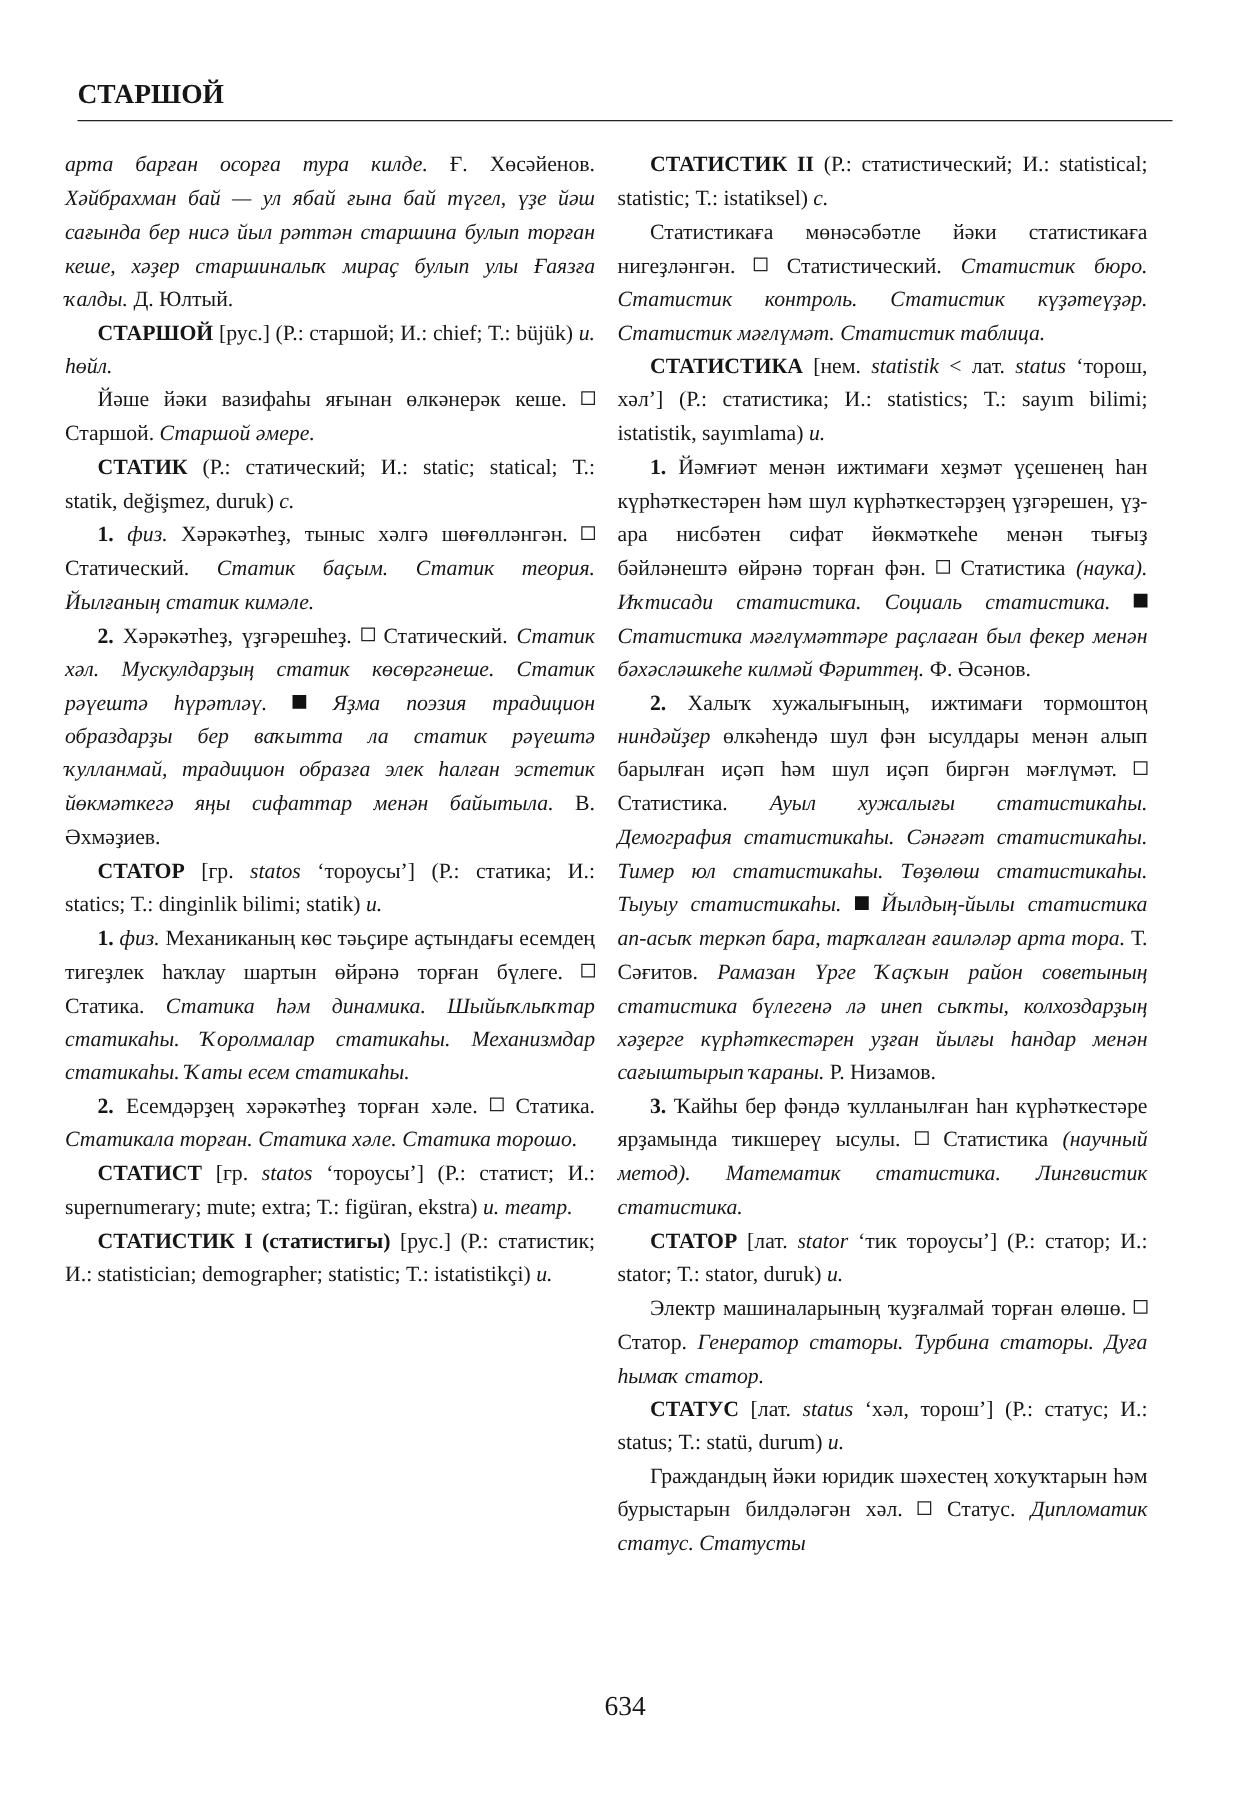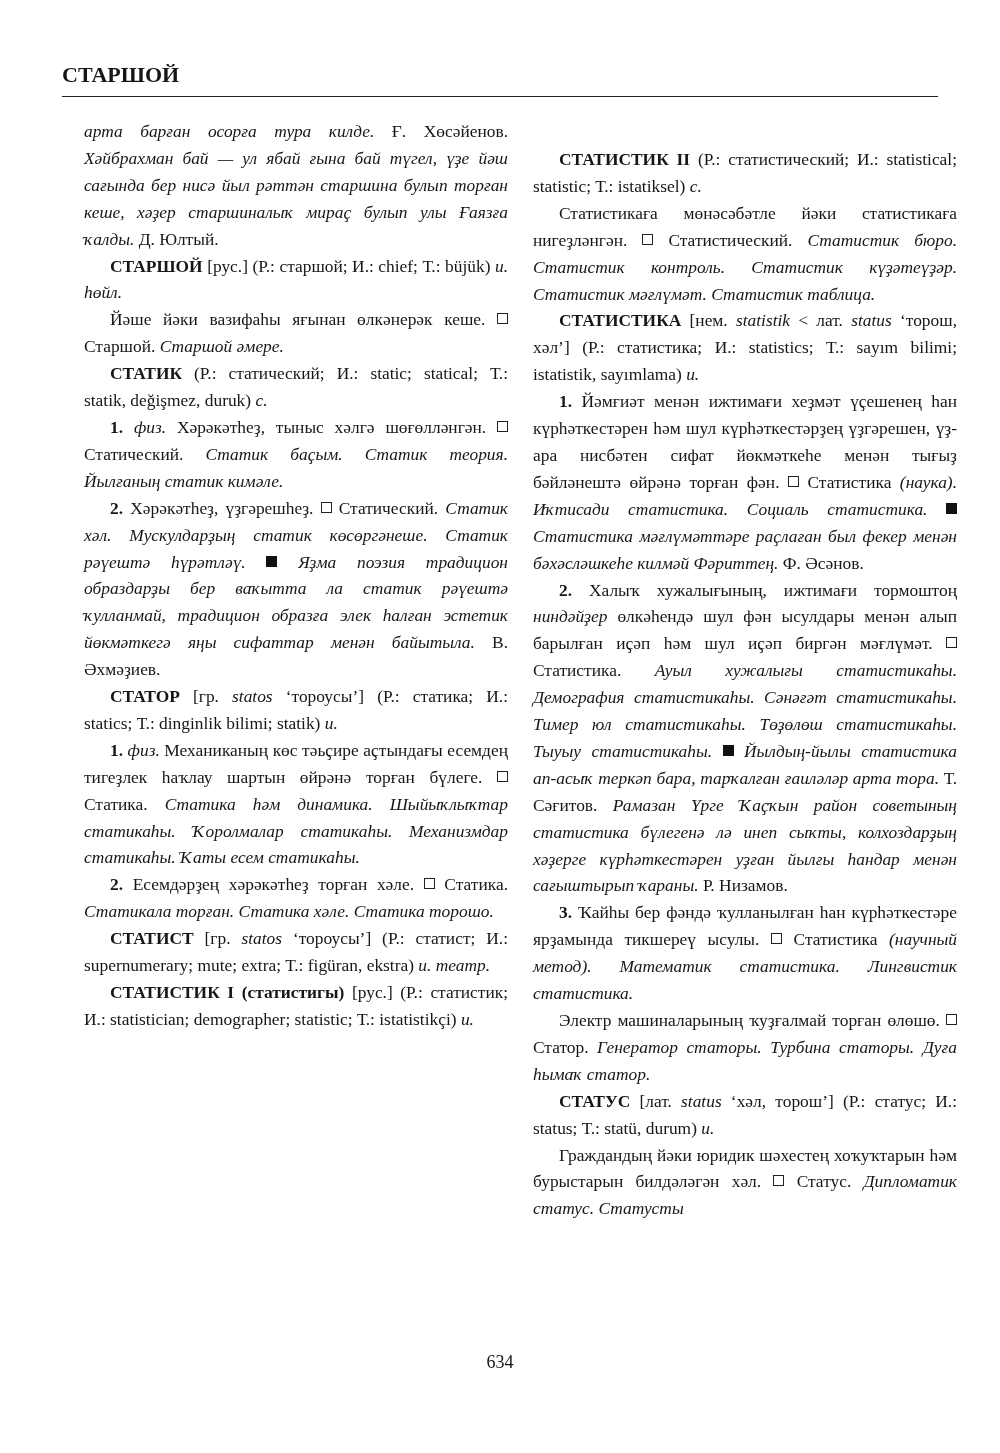--- a/index.html
+++ b/index.html
@@ -14,31 +14,31 @@
     }
     .head-rule {
       position: absolute; left: 62px; top: 96px; width: 876px; height: 0;
       border-top: 1.6px solid #222;
     }
     .col {
       position: absolute; top: 118px; width: 424px;
       font-size: 17.4px; line-height: 26.9px; text-align: justify;
       hyphens: manual;
     }
-    .col.left { left: 84px; }
-    .col.right { left: 533px; margin-top: 28px; }
+    .col.left { left: 52px; }
+    .col.right { left: 494px; }
     .p { margin: 0; text-indent: 26px; }
     .p.noind { text-indent: 0; }
     .hw { font-weight: bold; }
     .i { font-style: italic; }
     .box { display: inline-block; width: 11px; height: 11px; border: 1.3px solid #222; box-sizing: border-box; vertical-align: 1px; }
     .sq { display: inline-block; width: 11px; height: 11px; background: #111; vertical-align: 1px; }
     .page-number {
       position: absolute; left: 0; width: 1000px; top: 1352px; text-align: center;
-      font-size: 18px;
+      font-size: 22px;
     }
   </style>
 </head>
 <body>
 
 <div class="running-head">СТАРШОЙ</div>
 <div class="head-rule"></div>
 
 <div class="col left">
     <p class="p noind"><span class="i">арта барған осорға тура килде. </span><span class="">Ғ. Хөсәйенов. </span><span class="i">Хәйбрахман бай — ул ябай ғына бай түгел, үҙе йәш сағында бер нисә йыл рәттән старшина булып торған кеше, хәҙер старшиналыҡ мираҫ булып улы Ғаязға ҡалды. </span><span class="">Д. Юлтый.</span></p>
@@ -53,18 +53,19 @@
     <p class="p"><span class="hw">СТАТИСТ</span><span class=""> [гр. </span><span class="i">statos</span><span class=""> ‘тороусы’] (Р.: статист; И.: supernumerary; mute; extra; Т.: figüran, ekstra) </span><span class="i">и. театр.</span></p>
     <p class="p"><span class="hw">СТАТИСТИК I (статистигы)</span><span class=""> [рус.] (Р.: статистик; И.: statistician; demographer; statistic; Т.: istatistikçi) </span><span class="i">и.</span></p>
   </div>
 <div class="col right">
     <p class="p"><span class="hw">СТАТИСТИК II</span><span class=""> (Р.: статистический; И.: statistical; statistic; Т.: istatiksel) </span><span class="i">с.</span></p>
     <p class="p"><span class="">Статистикаға мөнәсәбәтле йәки статистикаға нигеҙләнгән. </span><span class="box"></span><span class=""> Статистический. </span><span class="i">Статистик бюро. Статистик контроль. Статистик күҙәтеүҙәр. Статистик мәғлүмәт. Статистик таблица.</span></p>
     <p class="p"><span class="hw">СТАТИСТИКА</span><span class=""> [нем. </span><span class="i">statistik</span><span class=""> &lt; лат. </span><span class="i">status</span><span class=""> ‘торош, хәл’] (Р.: статистика; И.: statistics; Т.: sayım bilimi; istatistik, sayımlama) </span><span class="i">и.</span></p>
     <p class="p"><span class="hw">1. </span><span class="">Йәмғиәт менән ижтимағи хеҙмәт үҫешенең һан күрһәткестәрен һәм шул күрһәткестәрҙең үҙгәрешен, үҙ-ара нисбәтен сифат йөкмәткеһе менән тығыҙ бәйләнештә өйрәнә торған фән. </span><span class="box"></span><span class=""> Статистика </span><span class="i">(наука). Иҡтисади статистика. Социаль статистика. </span><span class="sq"></span><span class="i"> Статистика мәғлүмәттәре раҫлаған был фекер менән бәхәсләшкеһе килмәй Фәриттең. </span><span class="">Ф. Әсәнов.</span></p>
     <p class="p"><span class="hw">2. </span><span class="">Халыҡ хужалығының, ижтимағи тормоштоң </span><span class="i">ниндәйҙер</span><span class=""> өлкәһендә шул фән ысулдары менән алып барылған иҫәп һәм шул иҫәп биргән мәғлүмәт. </span><span class="box"></span><span class=""> Статистика. </span><span class="i">Ауыл хужалығы статистикаһы. Демография статистикаһы. Сәнәғәт статистикаһы. Тимер юл статистикаһы. Төҙөлөш статистикаһы. Тыуыу статистикаһы. </span><span class="sq"></span><span class="i"> Йылдың-йылы статистика ап-асыҡ теркәп бара, тарҡалған ғаиләләр арта тора. </span><span class="">Т. Сәғитов. </span><span class="i">Рамазан Үрге Ҡаҫҡын район советының статистика бүлегенә лә инеп сыҡты, колхоздарҙың хәҙерге күрһәткестәрен уҙған йылғы һандар менән сағыштырып ҡараны. </span><span class="">Р. Низамов.</span></p>
     <p class="p"><span class="hw">3. </span><span class="">Ҡайһы бер фәндә ҡулланылған һан күрһәткестәре ярҙамында тикшереү ысулы. </span><span class="box"></span><span class=""> Статистика </span><span class="i">(научный метод). Математик статистика. Лингвистик статистика.</span></p>
+    <p class="p"><span class="hw">СТАТОР</span><span class=""> [лат. </span><span class="i">stator</span><span class=""> ‘тик тороусы’] (Р.: статор; И.: stator; Т.: stator, duruk) </span><span class="i">и.</span></p>
     <p class="p"><span class="">Электр машиналарының ҡуҙғалмай торған өлөшө. </span><span class="box"></span><span class=""> Статор. </span><span class="i">Генератор статоры. Турбина статоры. Дуға һымаҡ статор.</span></p>
     <p class="p"><span class="hw">СТАТУС</span><span class=""> [лат. </span><span class="i">status</span><span class=""> ‘хәл, торош’] (Р.: статус; И.: status; Т.: statü, durum) </span><span class="i">и.</span></p>
     <p class="p"><span class="">Граждандың йәки юридик шәхестең хоҡуҡтарын һәм бурыстарын билдәләгән хәл. </span><span class="box"></span><span class=""> Статус. </span><span class="i">Дипломатик статус. Статусты</span></p>
   </div>
 
 <div class="page-number">634</div>
 
 </body></html>

